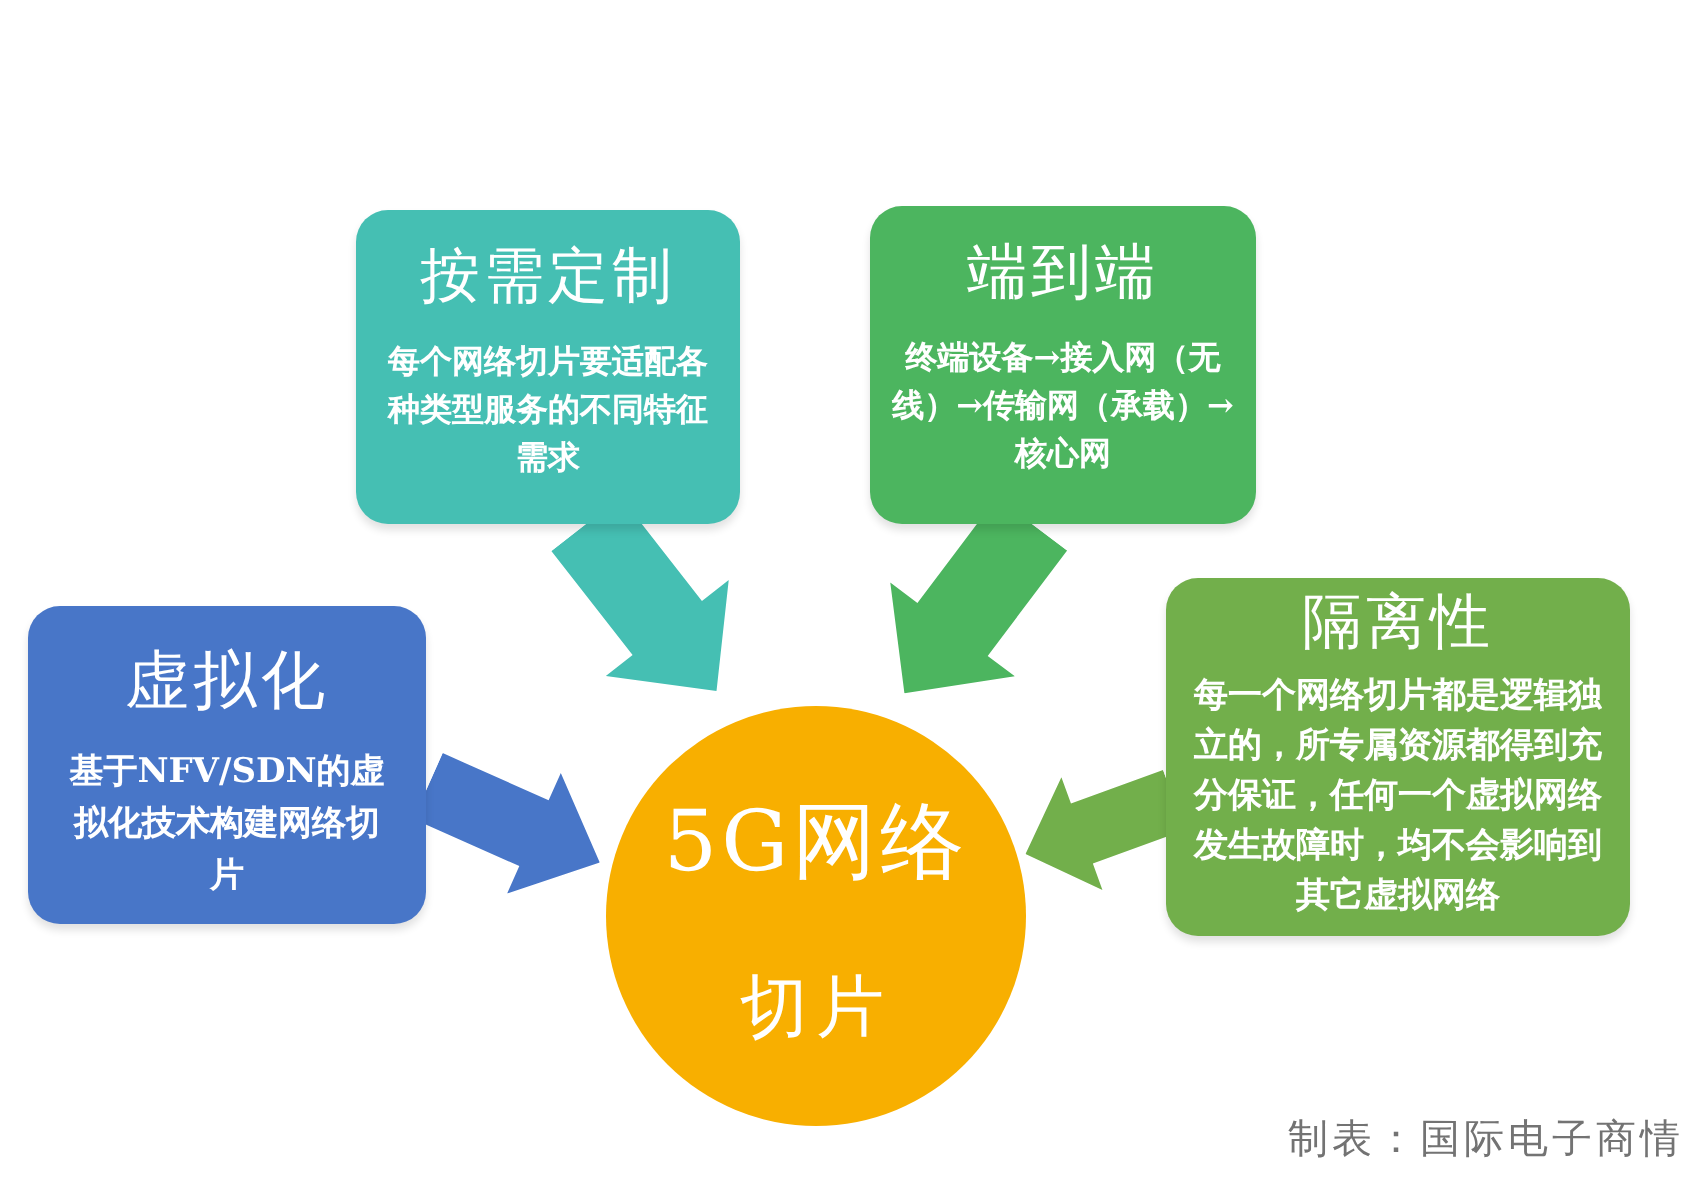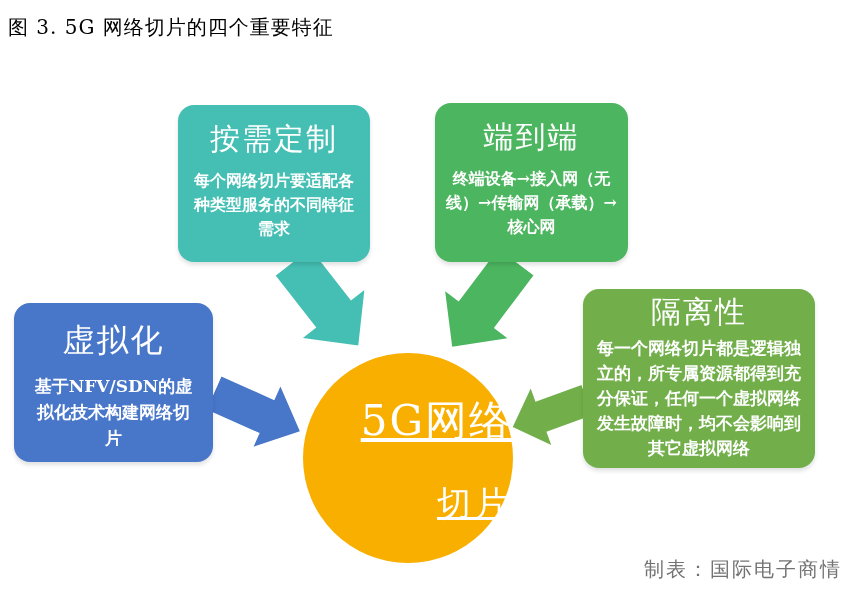--- a/index.html
+++ b/index.html
@@ -35,37 +35,35 @@
   .box-virtualization .box-body{font-size:17px;line-height:26px;padding:0 17px;}
   .box-isolation{left:583px;top:289px;width:232px;height:179px;background:var(--light_green);}
   .box-isolation .box-title{margin-top:5px;margin-bottom:6px;}
   .box-isolation .box-body{font-size:17px;line-height:25px;padding:0 12px;}
   .center-circle{
     position:absolute;z-index:2;
     left:303px;top:353px;width:210px;height:210px;
     border-radius:50%;
     background:var(--orange);
     color:var(--text_light);
-    text-align:right;
-    text-decoration:underline;
+    text-align:center;
   }
   .circle-line1{margin-top:40px;font-size:42px;letter-spacing:2px;}
   .circle-line2{margin-top:32px;font-size:34px;letter-spacing:4px;}
   .caption{
     position:absolute;right:6px;top:556px;
     font-size:20px;color:#737373;letter-spacing:2px;
     white-space:nowrap;
   }
 </style>
 </head>
 <body>
 
 <div class="stage">
 
-  <div class="fig-title">图 3. 5G 网络切片的四个重要特征</div>
 
   <svg class="arrow" width="106" height="78" style="left:293px;top:223px;transform:rotate(52deg);transform-origin:0 39px;">
     <polygon points="0,17 66,17 66,0 106,39 66,78 66,61 0,61" style="fill:var(--teal);"></polygon>
   </svg>
 
   <svg class="arrow" width="106" height="78" style="left:516px;top:223px;transform:rotate(127deg);transform-origin:0 39px;">
     <polygon points="0,17 66,17 66,0 106,39 66,78 66,61 0,61" style="fill:var(--green);"></polygon>
   </svg>
 
   <svg class="arrow" width="94" height="66" style="left:214px;top:360px;transform:rotate(24deg);transform-origin:0 33px;">

